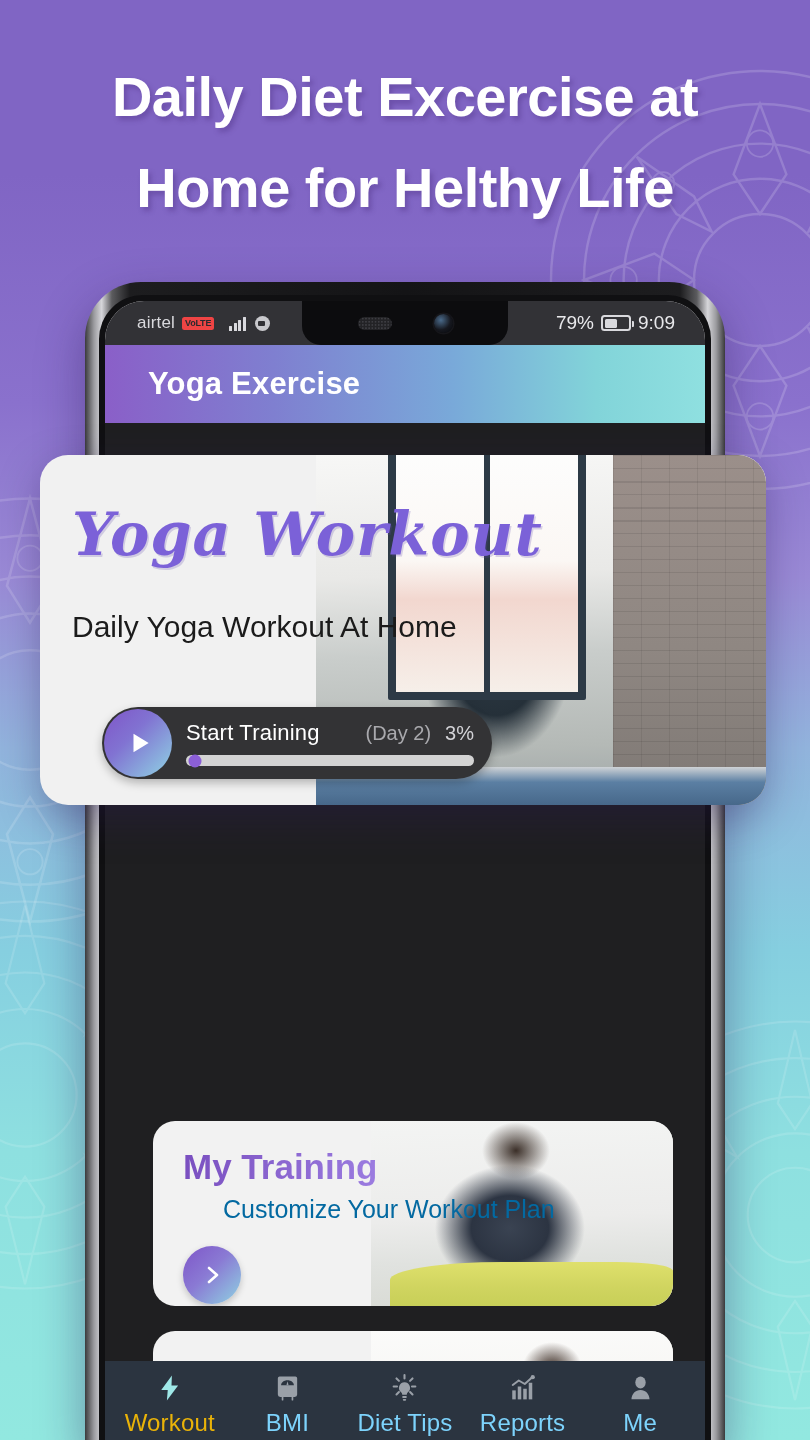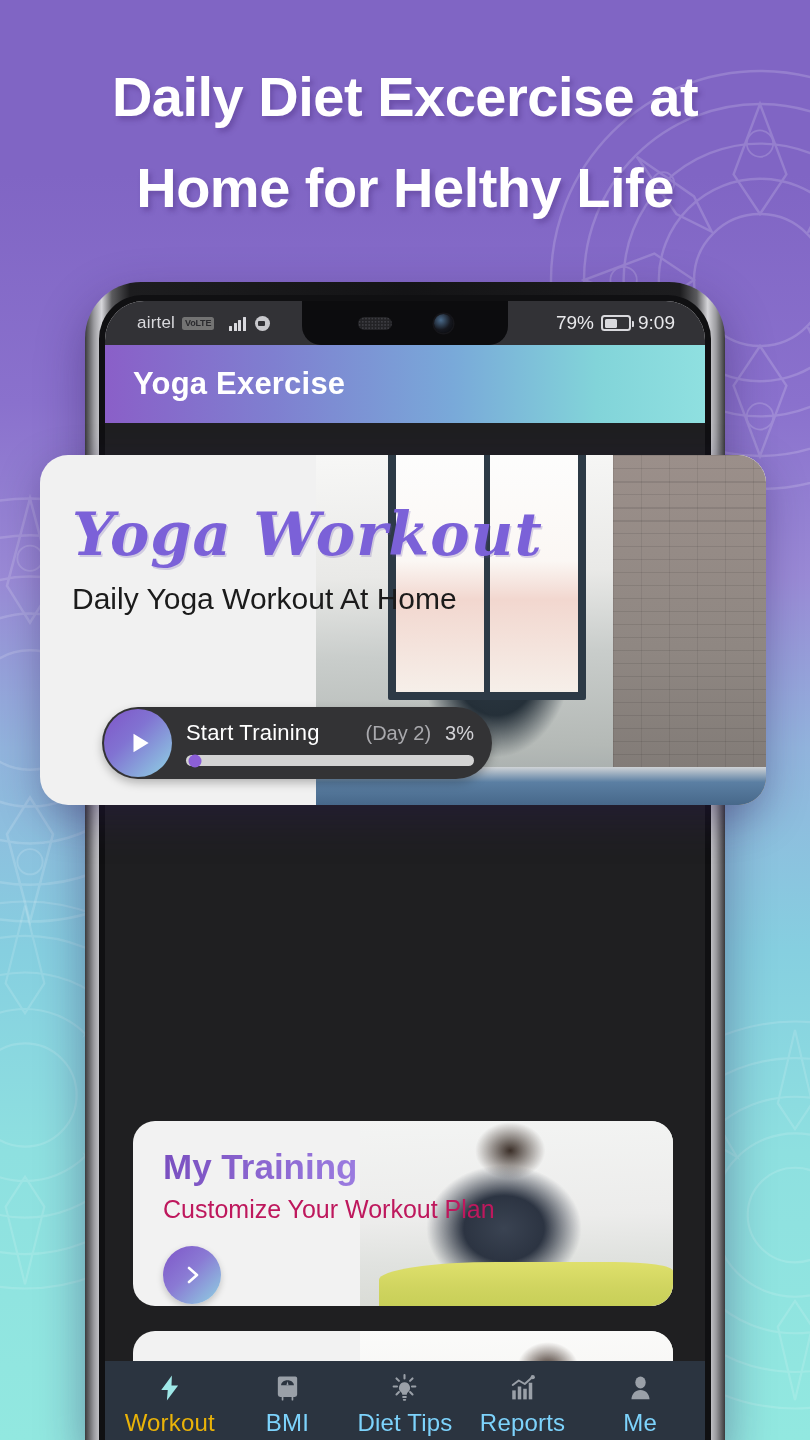--- a/index.html
+++ b/index.html
@@ -83,21 +83,21 @@
     display:flex;
     align-items:center;
     color:#e9e9ec;
     font-size:17px;
     z-index:4;
   }
   .sb-left { display:flex; align-items:center; gap:7px; padding-left:32px; }
   .sb-right { display:flex; align-items:center; gap:7px; padding-right:30px; margin-left:auto; font-size:19px; }
   .carrier { font-size:17px; color:#d9d9dd; letter-spacing:.2px; }
   .volte {
-    background:#737373; color:#2a2a2e;
+    background:#ef4444; color:#2a2a2e;
     font-size:9px; font-weight:bold;
     padding:1.5px 3px; border-radius:2.5px;
     letter-spacing:-.2px;
   }
   .sig { display:flex; align-items:flex-end; gap:1.5px; height:15px; margin-left:8px; }
   .sig i { display:block; width:3px; background:#d9d9dd; border-radius:.5px; }
   .sig i:nth-child(1){height:5px} .sig i:nth-child(2){height:8px}
   .sig i:nth-child(3){height:11px} .sig i:nth-child(4){height:14px}
   .hd-icon {
     width:15px;height:15px;border-radius:50%;
@@ -135,48 +135,48 @@
     width:19px;height:19px;border-radius:50%;
     background: radial-gradient(circle at 36% 32%, #4a6a8a 0%, #16181f 55%, #05070b 100%);
     box-shadow:0 0 0 1.5px #16161a;
   }
 
   
   .appbar {
     height:78px;
     background: linear-gradient(90deg,#8a5fc8 0%, #7f7fd0 28%, #79a9d9 58%, #82d4d9 82%, #8fe0e0 100%);
     display:flex; align-items:center;
-    padding-left:28px;
+    padding-left:43px;
     position:relative; z-index:2;
   }
   .appbar-title { color:#fff; font-size:31px; font-weight:bold; letter-spacing:.2px; }
 
   
   .content { position:absolute; left:0; right:0; top:122px; bottom:86px; background:#1f1f21; }
 
   
   .card {
     position:absolute;
-    left:28px; right:32px;
+    left:48px; right:32px;
     background:#f2f2f2;
     border-radius:22px;
     overflow:hidden;
   }
   .card-photo {
     position:absolute; right:0; top:0; bottom:0; width:58%;
   }
   .card-body { position:relative; z-index:2; padding:26px 0 0 30px; }
   .card-title {
     font-size:35px; font-weight:bold;
     background:linear-gradient(90deg,#7a4fc0 0%, #9b7ce0 100%);
     -webkit-background-clip:text; background-clip:text;
     -webkit-text-fill-color:transparent; color:#8257c8;
     display:inline-block;
   }
-  .card-sub { font-size:25px; color:#be185d; margin-top:8px; }
+  .card-sub { font-size:25px; color:#0369a1; margin-top:8px;margin-left:40px; }
   .arrow-btn {
     margin-top:22px;
     width:58px;height:58px;border-radius:50%;
     background: linear-gradient(135deg,#7e55c8 0%, #8a7ad4 45%, #8fd3e2 100%);
     display:flex; align-items:center; justify-content:center;
     box-shadow:0 3px 7px rgba(0,0,0,.2);
   }
   .arrow-btn svg { width:24px; height:24px; }
 
   
@@ -249,21 +249,21 @@
   .hero-script {
     font-family:"DejaVu Serif", serif;
     font-style:italic;
     font-size:59px;
     font-weight:bold;
     color:#7b61d8;
     letter-spacing:1px;
     line-height:1;
     text-shadow:1.5px 2px 0 rgba(90,70,170,.22);
   }
-  .hero-sub { font-size:30px; color:#1b1b1b; margin-top:18px; }
+  .hero-sub { font-size:30px; color:#1b1b1b; margin-top:46px; }
 
   .start-pill {
     position:absolute; left:62px; bottom:26px;
     width:390px; height:72px;
     background:#333335;
     border-radius:36px;
     display:flex; align-items:center;
     box-shadow:0 4px 10px rgba(0,0,0,.26);
     z-index:4;
   }

